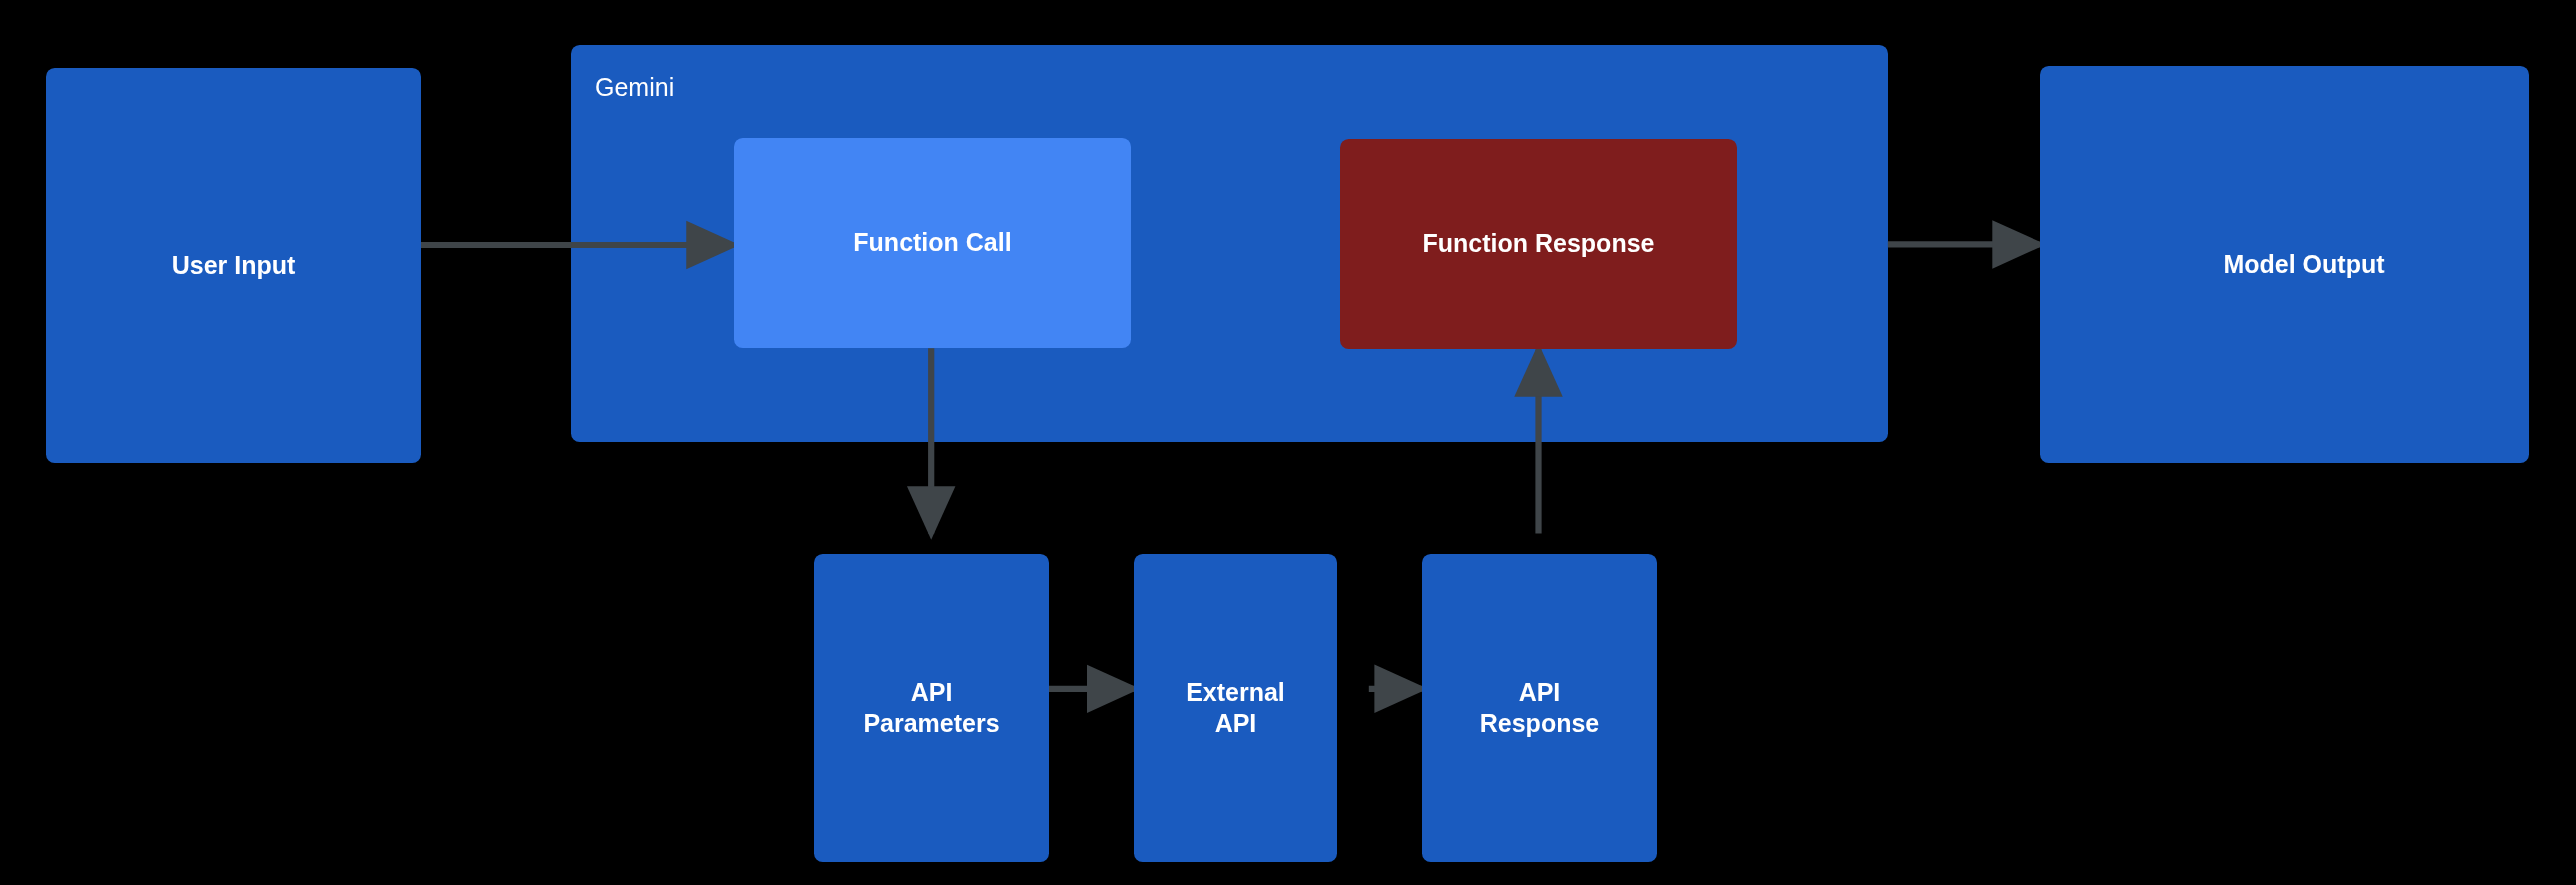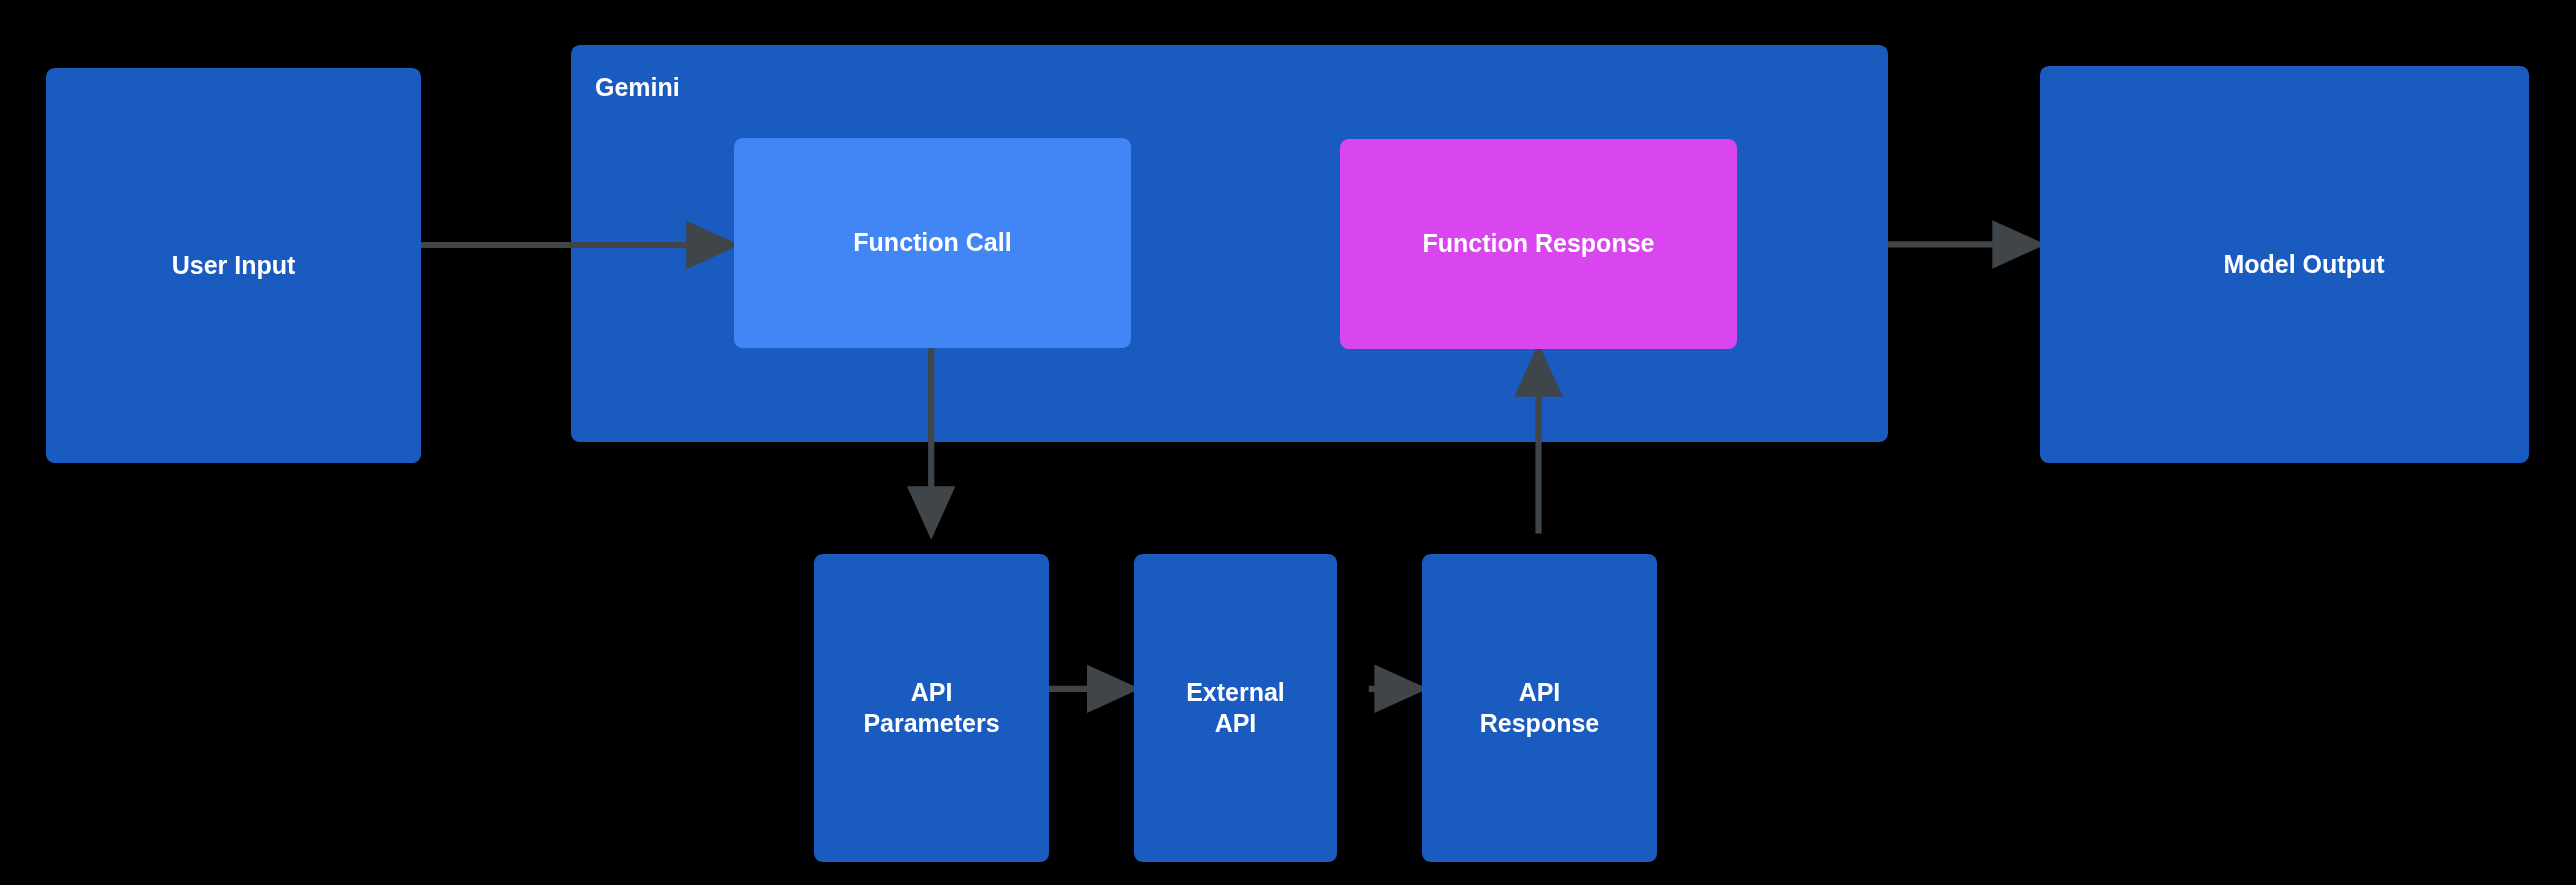--- a/index.html
+++ b/index.html
@@ -36,21 +36,21 @@
 
   .group {
     position: absolute;
     box-sizing: border-box;
     border-radius: 8.7px;
     background: #1A5BBF;
   }
   .group-label {
     position: absolute;
     color: #FFFFFF;
-    font-weight: bold;
+    font-weight: normal;
     white-space: nowrap;
     user-select: none;
   }
   svg.edges {
     position: absolute;
     left: 0;
     top: 0;
     width: 2576px;
     height: 886px;
     overflow: visible;
@@ -80,21 +80,21 @@
         <line x1="3037" y1="393" x2="3281" y2="393"></line>
       </g>
   </svg>
 
   <div class="node node-dark" style="left: 46px; top: 47px; width: 375px; height: 395px; background: rgb(26, 91, 191); font-size: 25px;">
     <span>User Input</span>
   </div>
   <div class="node node-light" style="left: 734px; top: 138px; width: 397px; height: 210px; background: rgb(66, 133, 244); font-size: 25px;">
     <span>Function Call</span>
   </div>
-  <div class="node node-light" style="left: 1340px; top: 139px; width: 397px; height: 210px; background: #d946ef; font-size: 25px; text-align: right;">
+  <div class="node node-light" style="left: 1340px; top: 139px; width: 397px; height: 210px; background: #7f1d1d; font-size: 25px; text-align: right;">
     <span>Function Response</span>
   </div>
   <div class="node node-dark" style="left: 2040px; top: 45px; width: 489px; height: 397px; background: rgb(26, 91, 191); font-size: 25px; padding-left: 39px;">
     <span>Model Output</span>
   </div>
   <div class="node node-dark" style="left: 814px; top: 533px; width: 235px; height: 308px; background: rgb(26, 91, 191); font-size: 25px;">
     <span>API
 Parameters</span>
   </div>
   <div class="node node-dark" style="left: 1134px; top: 533px; width: 203px; height: 308px; background: rgb(26, 91, 191); font-size: 25px;">

